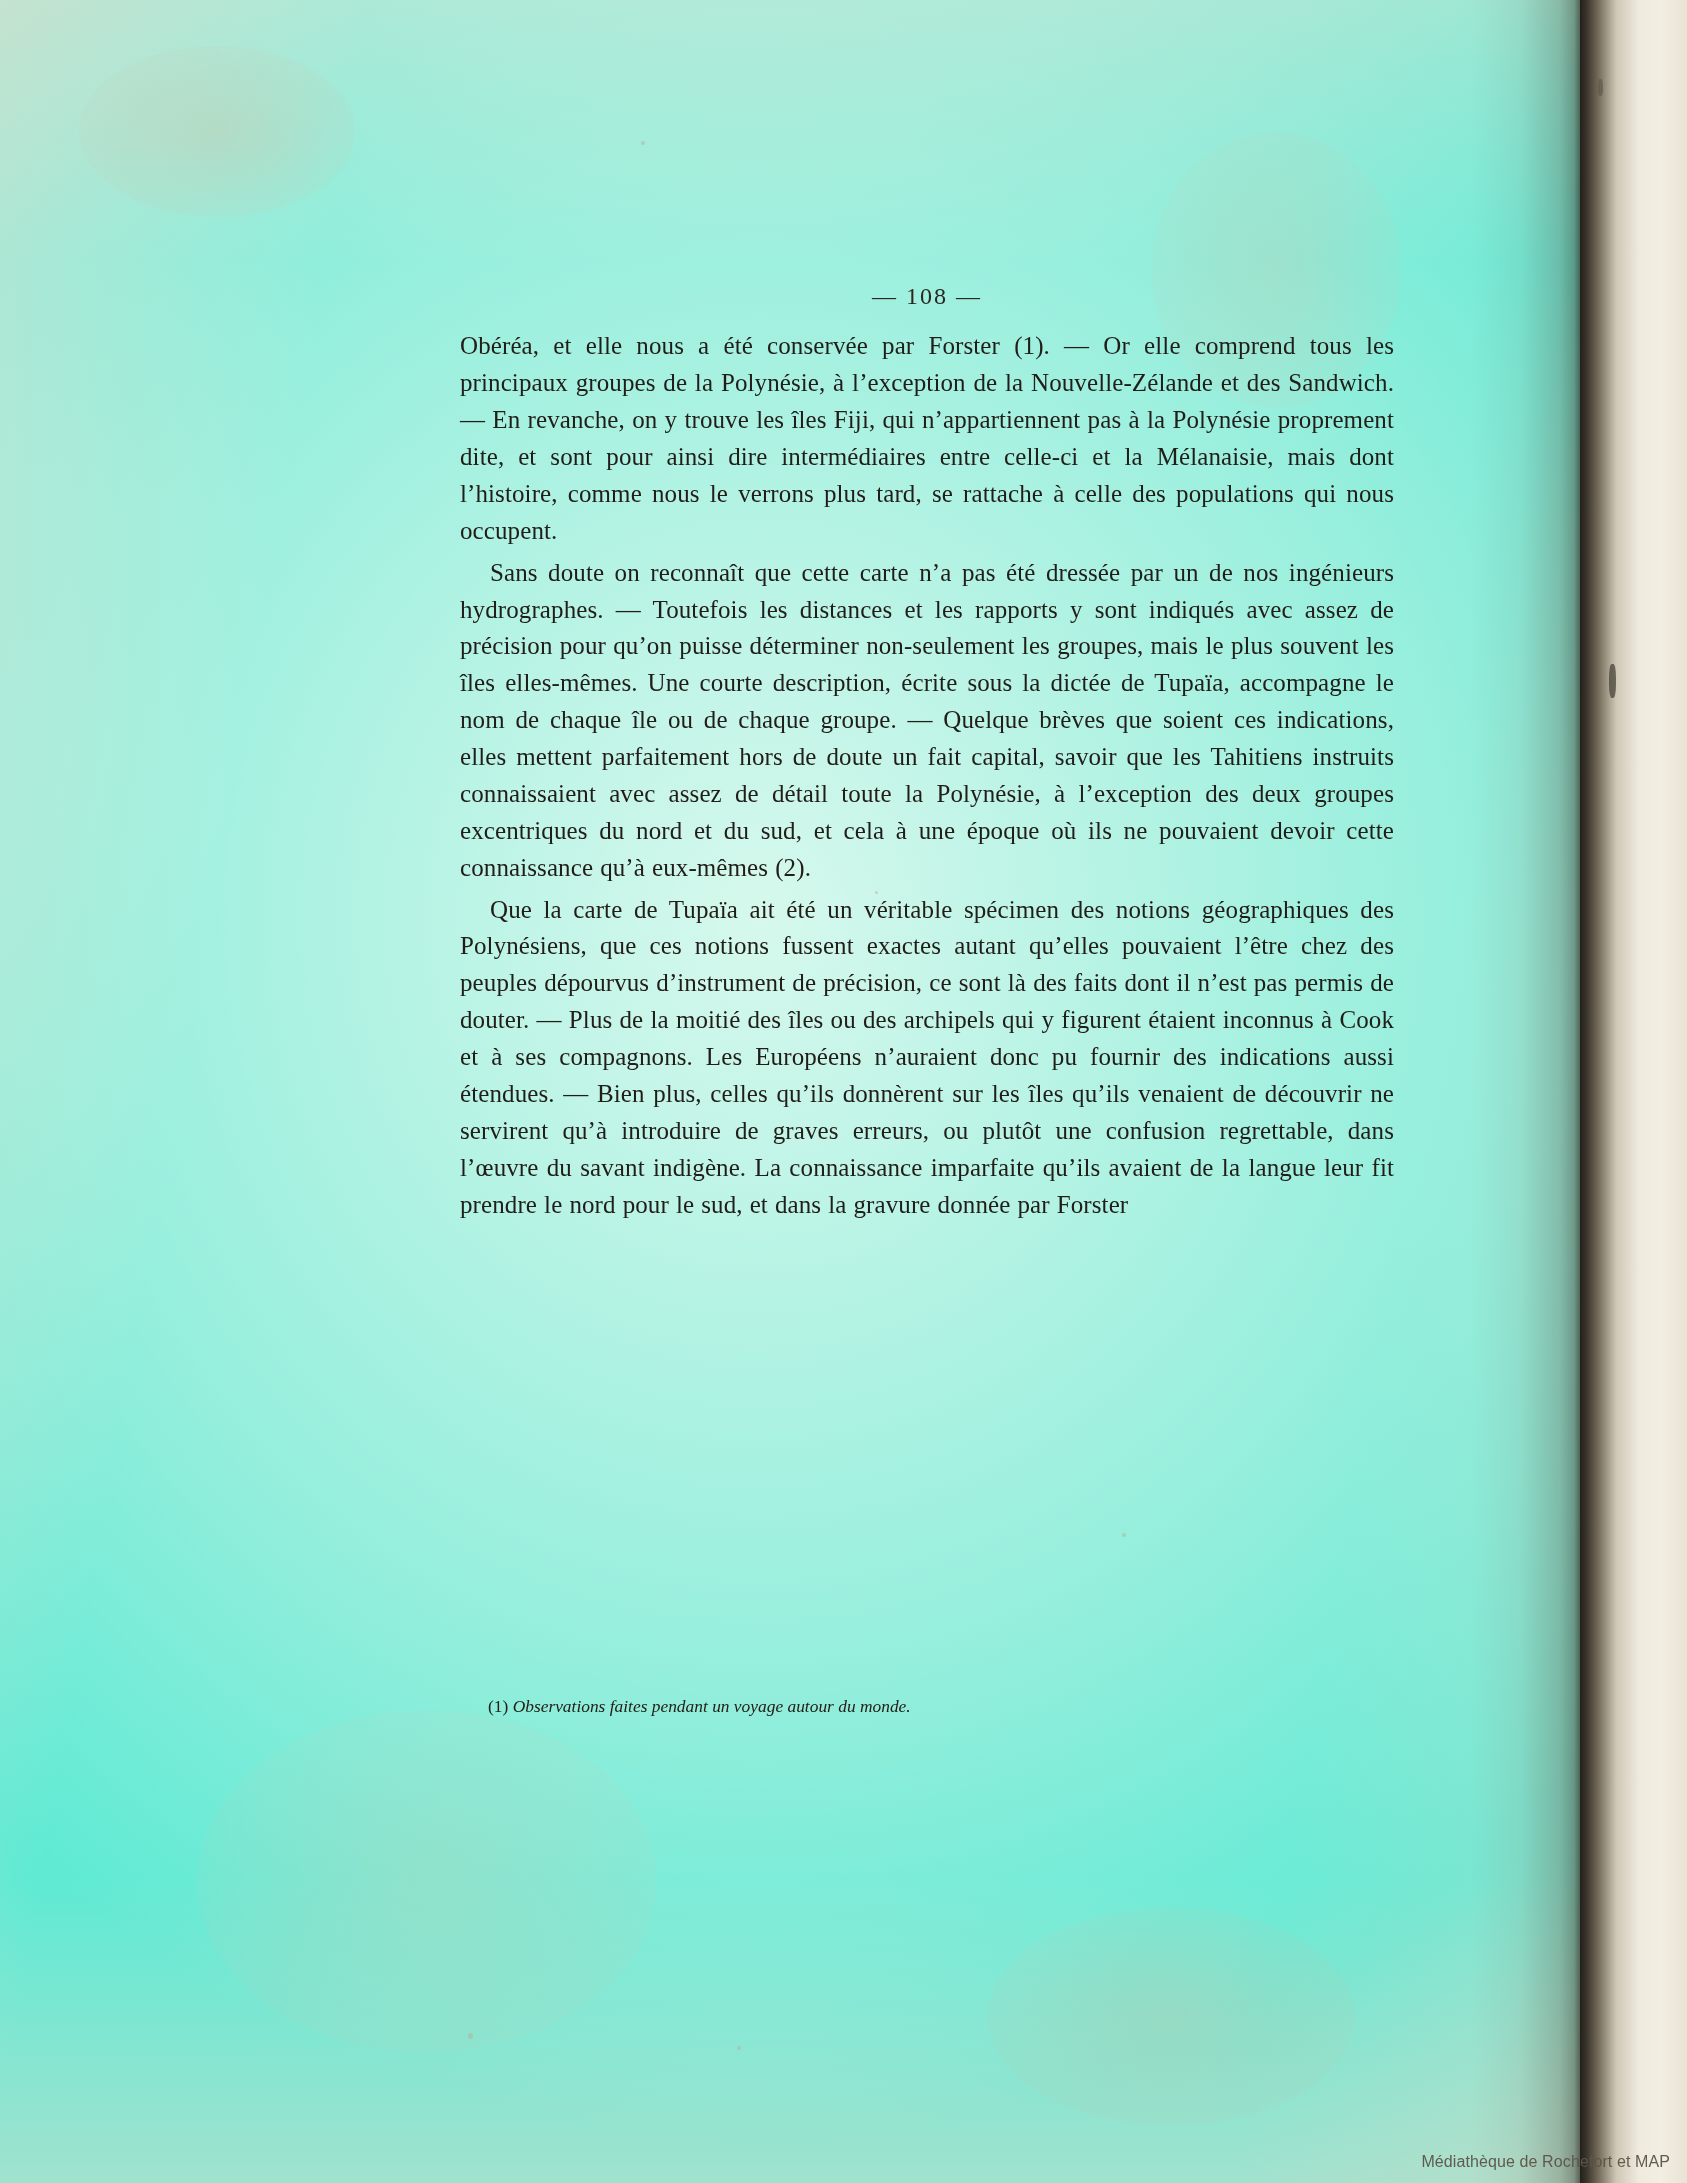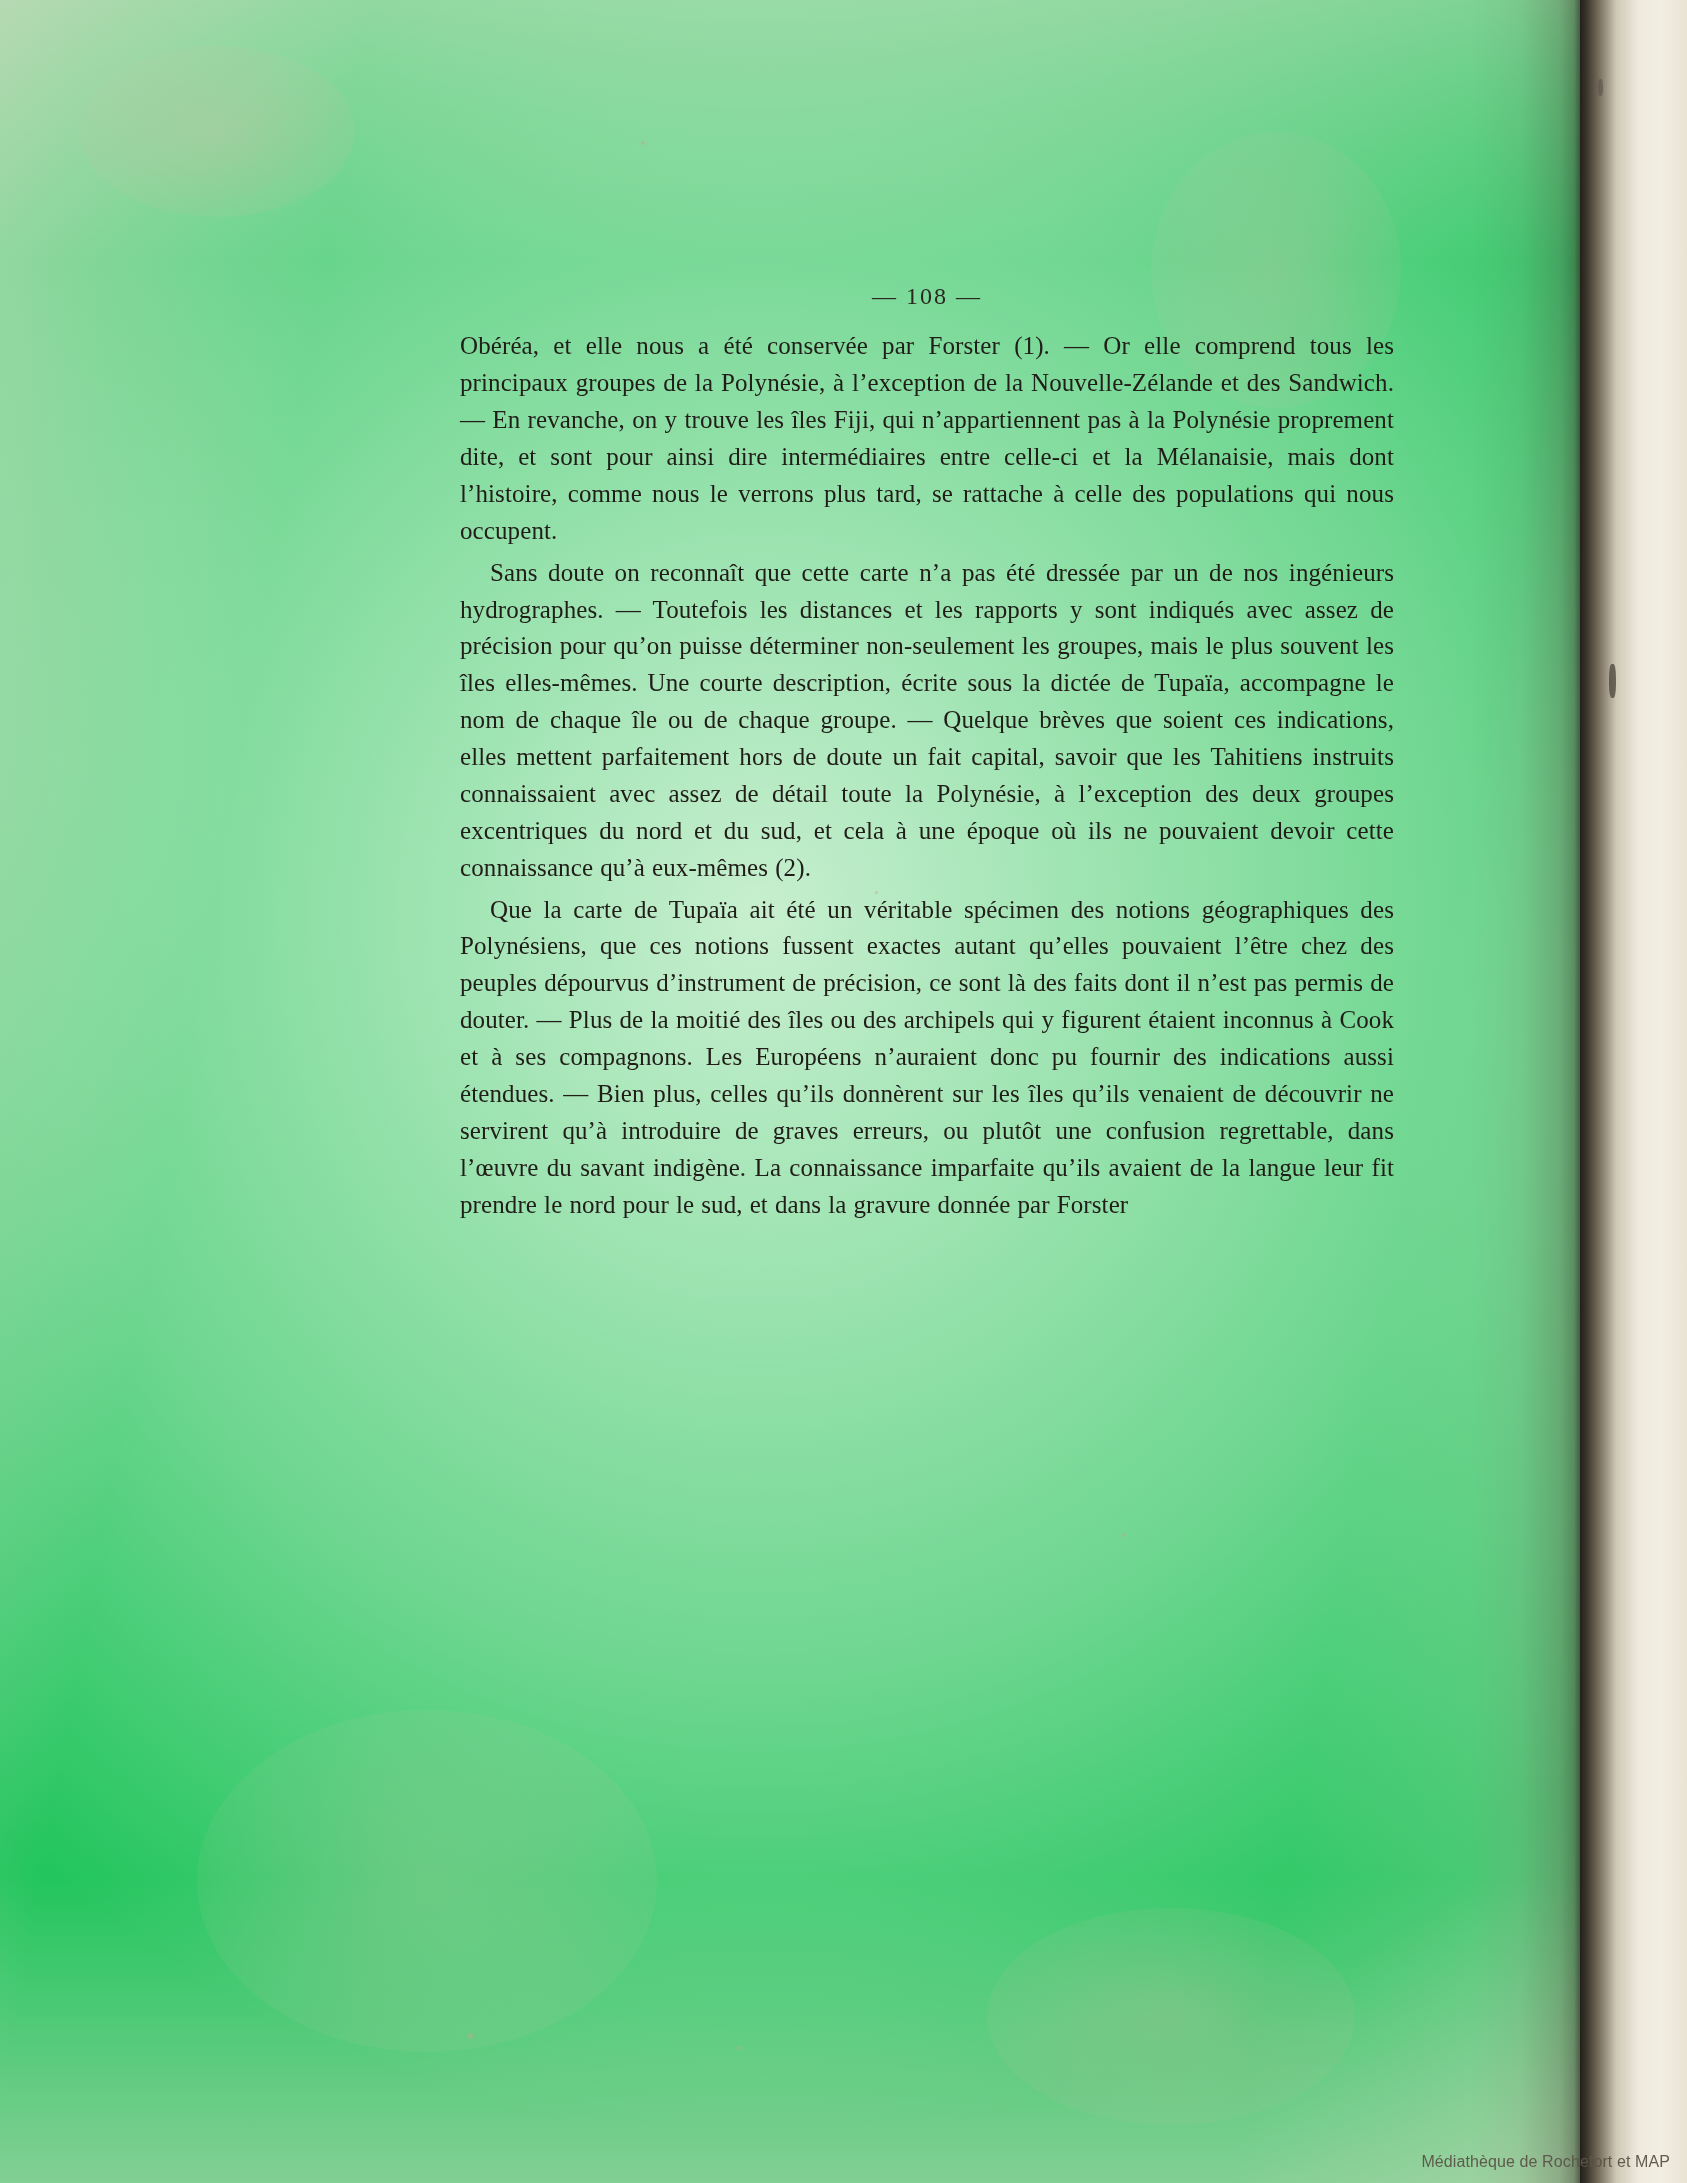--- a/index.html
+++ b/index.html
@@ -14,21 +14,21 @@
     overflow: hidden;
     font-family: "Liberation Serif", serif;
   }
 
   
   #scan-page {
     position: absolute;
     inset: 0;
     background:
       radial-gradient(ellipse 70% 55% at 42% 38%, #f6f2e6 0%, #f3efe2 45%, #eeead c 75%, #eae5d6 100%);
-    background-color: #22c55e;
+    background-color: #5eead4;
   }
   #paper-tone {
     position: absolute;
     inset: 0;
     background:
       radial-gradient(ellipse 85% 70% at 45% 42%, rgba(255,253,245,0.75) 0%, rgba(250,246,235,0.35) 50%, rgba(236,230,216,0.0) 80%),
       linear-gradient(100deg, rgba(230,223,205,0.55) 0%, rgba(255,255,250,0.0) 18%, rgba(255,255,250,0.0) 78%, rgba(224,216,197,0.5) 100%),
       linear-gradient(180deg, rgba(233,226,209,0.45) 0%, rgba(255,255,250,0) 12%, rgba(255,255,250,0) 86%, rgba(226,218,200,0.5) 100%);
     pointer-events: none;
   }
@@ -174,20 +174,24 @@
 
   <div id="text-column">
     <div id="page-number">— 108 —</div>
 
     <p class="para">Obéréa, et elle nous a été conservée par Forster (1). — Or elle comprend tous les principaux groupes de la Polynésie, à l’exception de la Nouvelle-Zélande et des Sandwich. — En revanche, on y trouve les îles Fiji, qui n’appartiennent pas à la Polynésie proprement dite, et sont pour ainsi dire intermédiaires entre celle-ci et la Mélanaisie, mais dont l’histoire, comme nous le verrons plus tard, se rattache à celle des populations qui nous occupent.</p>
     <p class="para indent">Sans doute on reconnaît que cette carte n’a pas été dressée par un de nos ingénieurs hydrographes. — Toutefois les distances et les rapports y sont indiqués avec assez de précision pour qu’on puisse déterminer non-seulement les groupes, mais le plus souvent les îles elles-mêmes. Une courte description, écrite sous la dictée de Tupaïa, accompagne le nom de chaque île ou de chaque groupe. — Quelque brèves que soient ces indications, elles mettent parfaitement hors de doute un fait capital, savoir que les Tahitiens instruits connaissaient avec assez de détail toute la Polynésie, à l’exception des deux groupes excentriques du nord et du sud, et cela à une époque où ils ne pouvaient devoir cette connaissance qu’à eux-mêmes (2).</p>
     <p class="para indent">Que la carte de Tupaïa ait été un véritable spécimen des notions géographiques des Polynésiens, que ces notions fussent exactes autant qu’elles pouvaient l’être chez des peuples dépourvus d’instrument de précision, ce sont là des faits dont il n’est pas permis de douter. — Plus de la moitié des îles ou des archipels qui y figurent étaient inconnus à Cook et à ses compagnons. Les Européens n’auraient donc pu fournir des indications aussi étendues. — Bien plus, celles qu’ils donnèrent sur les îles qu’ils venaient de découvrir ne servirent qu’à introduire de graves erreurs, ou plutôt une confusion regrettable, dans l’œuvre du savant indigène. La connaissance imparfaite qu’ils avaient de la langue leur fit prendre le nord pour le sud, et dans la gravure donnée par Forster</p>
   </div>
 
   <div id="footnotes">
+    <div class="footnote fn-indent">
+      <span>(1)</span>
+      <span class="it">Observations faites pendant un voyage autour du monde.</span>
+    </div>
   </div>
 
   <div id="gutter-shadow"></div>
   <div id="page-edge-dark"></div>
   <div id="page-edge"></div>
   <div id="edge-mark-1"></div>
   <div id="edge-mark-2"></div>
 
   <div id="credit">Médiathèque de Rochefort et MAP</div>
 </div>

